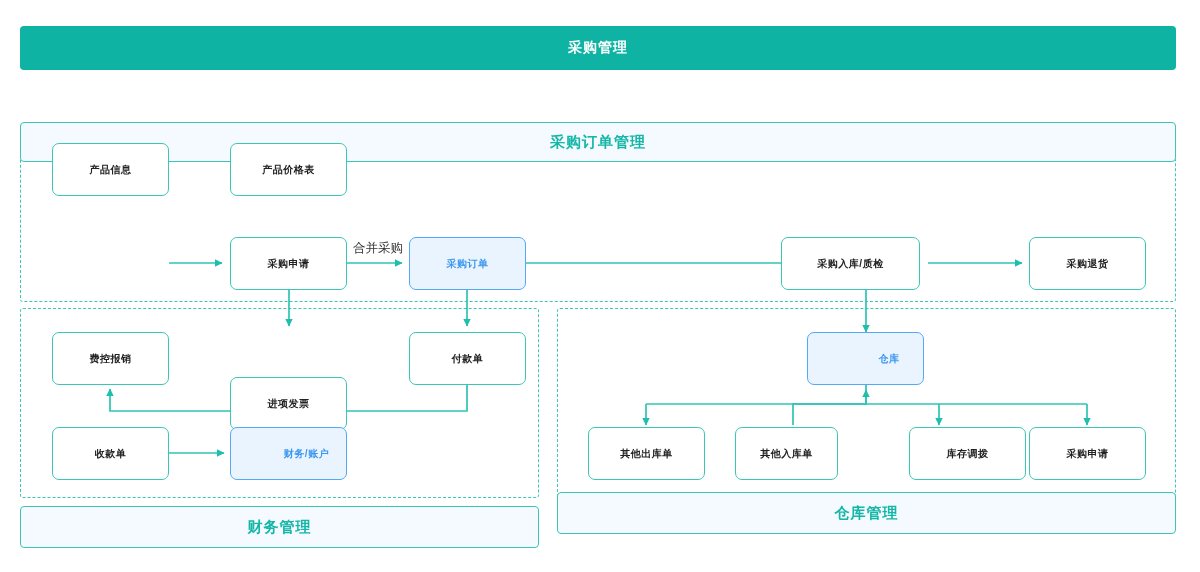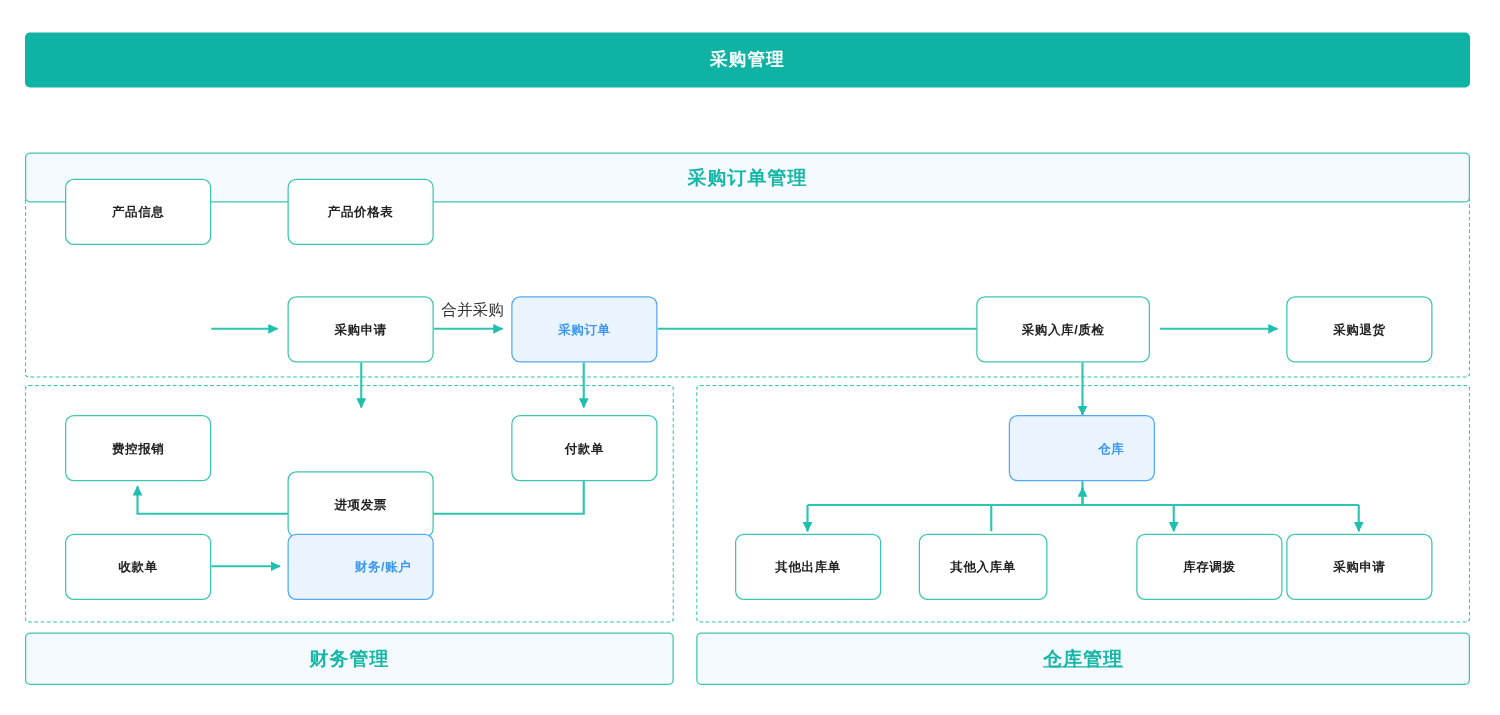--- a/index.html
+++ b/index.html
@@ -20,21 +20,21 @@
     z-index:3;
   }
   .band{
     position:absolute;background:#f4faff;border:1px solid #3cc6b4;border-radius:4px;
     display:flex;align-items:center;justify-content:center;
     color:#14b6a6;font-size:15px;font-weight:bold;letter-spacing:1px;
     z-index:3;
   }
   #band-order{left:20px;top:78px;width:1154px;height:38px;margin-top:44px;}
   #band-finance{left:20px;top:506px;width:517px;height:40px;}
-  #band-warehouse{left:557px;top:506px;width:617px;height:40px;text-decoration:underline;}
+  #band-warehouse{left:557px;top:492px;width:617px;height:40px;}
 
   
   .group{
     position:absolute;border:1.6px dashed #3cc6b4;border-radius:3px;
     background:transparent;z-index:1;
   }
   #group-purchase{left:20px;top:124px;width:1154px;height:176px;}
   #group-finance{left:20px;top:308px;width:517px;height:188px;}
   #group-warehouse{left:557px;top:308px;width:617px;height:188px;}
 

